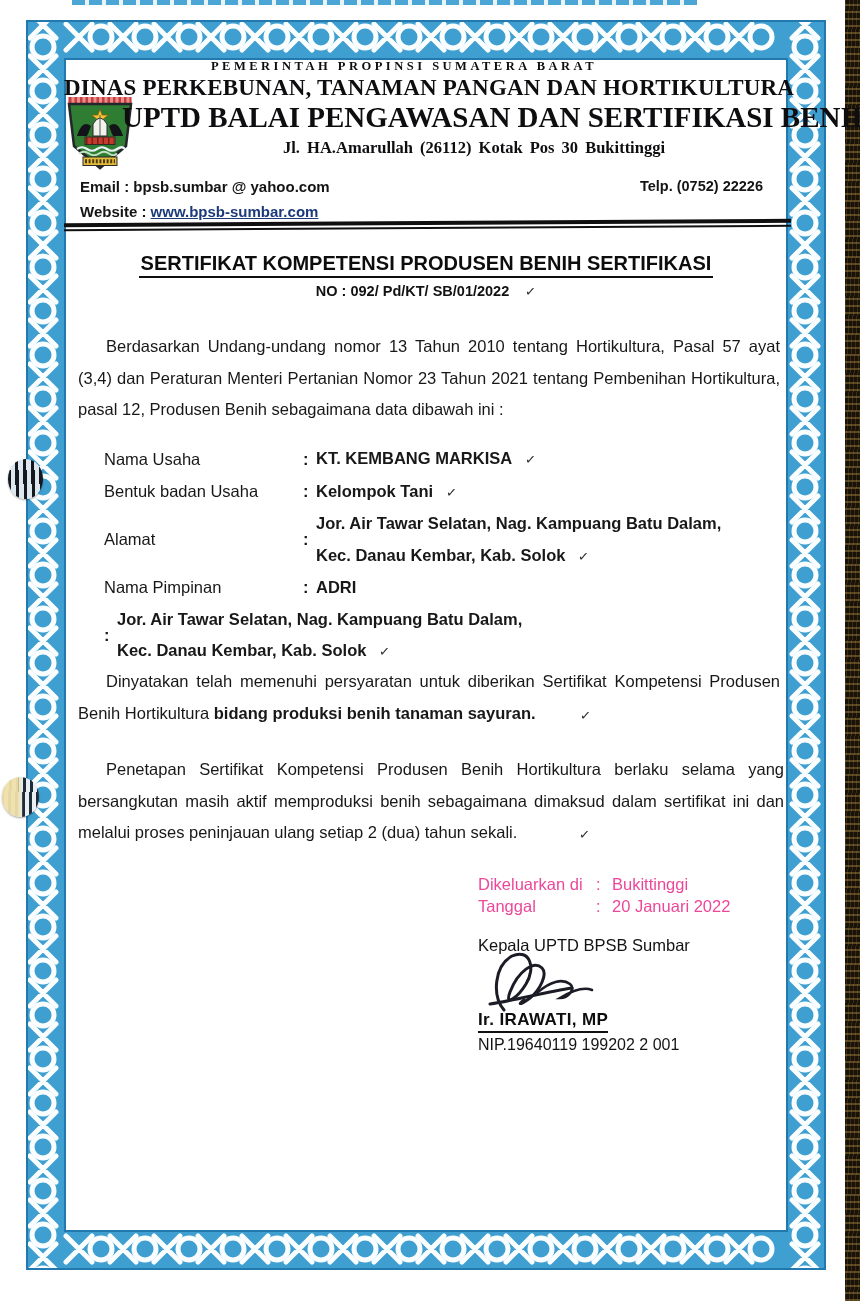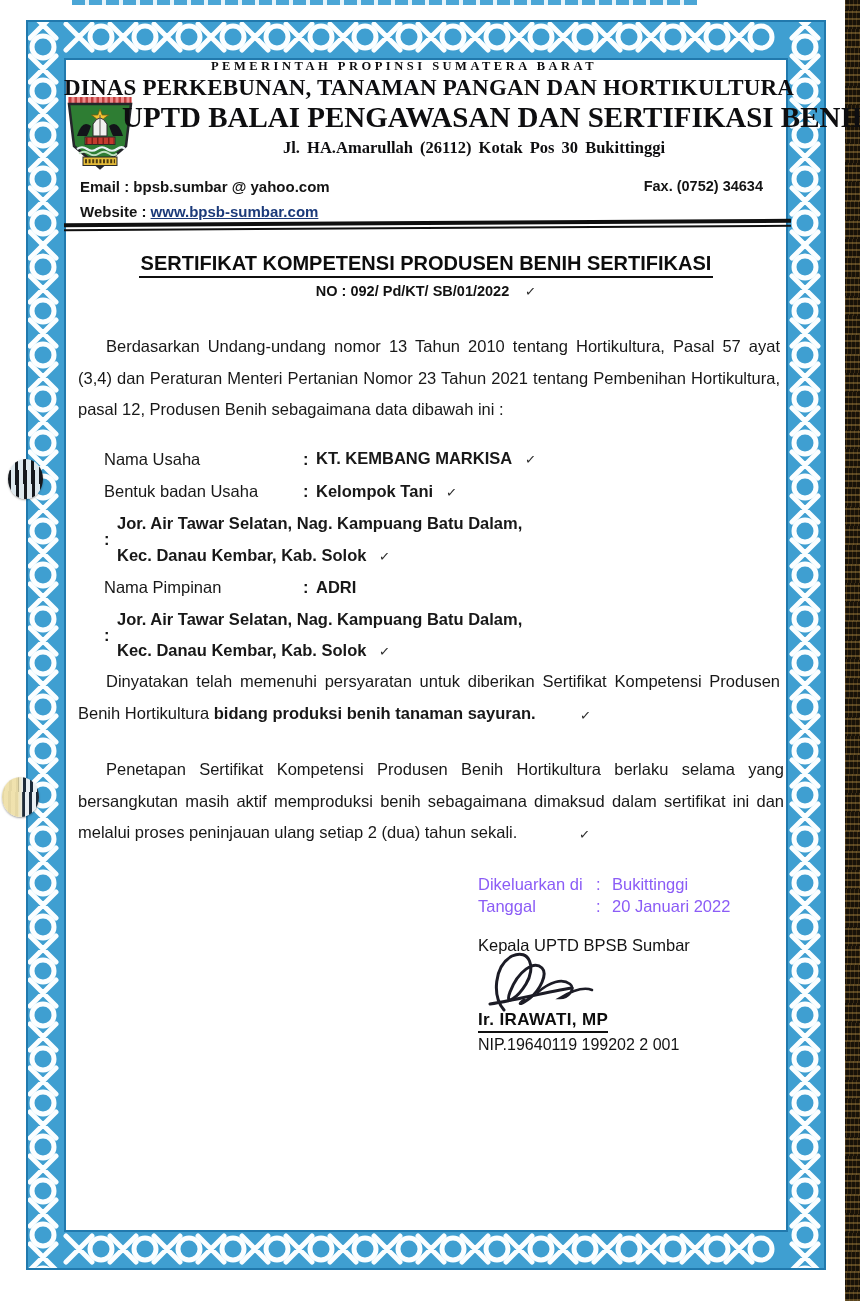--- a/index.html
+++ b/index.html
@@ -60,21 +60,21 @@
   #fields{left:104px;top:443px;width:684px;font-size:16.5px;line-height:31.5px;}
   .frow{display:flex;align-items:center;}
   .flabel{width:199px;flex:none;}
   .fcolon{width:13px;flex:none;font-weight:bold;}
   .fval{width:432px;font-weight:bold;}
 
   .check{display:inline-block;font-size:13px;color:#2c2c2c;transform:rotate(4deg);
          margin-left:16px;font-weight:normal;}
   .fval .check{margin-left:13px;}
 
-  #issue{left:478px;top:874px;font-size:16.5px;line-height:21.5px;color:#8b5cf6;}
+  #issue{left:478px;top:874px;font-size:16.5px;line-height:21.5px;color:#ec4899;}
   .irow{display:flex;}
   .ilabel{width:118px;flex:none;}
   .icolon{width:16px;flex:none;}
   #signer-title{left:478px;top:936px;font-size:16.5px;color:#131313;}
   #signature{left:486px;top:948px;}
   #signer-name{left:478px;top:1010px;font-size:17px;font-weight:bold;letter-spacing:.4px;
     border-bottom:2.5px solid #101010;padding-bottom:1px;color:#0d0d0d;}
   #signer-nip{left:478px;top:1036px;font-size:16px;color:#141414;}
 </style>
 </head>
@@ -211,21 +211,21 @@
   <div class="abs hline" id="dept-line">DINAS PERKEBUNAN, TANAMAN PANGAN DAN HORTIKULTURA</div>
   <div class="abs hline" id="office-line">UPTD BALAI PENGAWASAN DAN SERTIFIKASI BENIH</div>
   <div class="abs hline" id="addr-line">Jl. HA.Amarullah (26112) Kotak Pos 30 Bukittinggi</div>
 
   <div class="abs contact" id="email-line">Email : bpsb.sumbar @ yahoo.com</div>
   <div class="abs contact" id="website-line">
     <span>Website :</span>
     <a href="#">www.bpsb-sumbar.com</a>
   </div>
   <div class="abs contact" id="contact-right">
-    <div>Fax. (0752) 34634</div>
+    <div>Telp. (0752) 22226</div>
   </div>
 
   <div class="abs" id="rule">
     <div class="a"></div>
       <div class="b"></div>
   </div>
 
   <div class="abs" id="title-line">
     <span>SERTIFIKAT KOMPETENSI PRODUSEN BENIH SERTIFIKASI</span>
   </div>
@@ -240,20 +240,21 @@
       <span class="flabel">Nama Usaha</span>
       <span class="fcolon">:</span>
       <span class="fval"><span>KT. KEMBANG MARKISA</span><span class="check">✓</span></span>
     </div>
     <div class="frow">
       <span class="flabel">Bentuk badan Usaha</span>
       <span class="fcolon">:</span>
       <span class="fval"><span>Kelompok Tani</span><span class="check">✓</span></span>
     </div>
     <div class="frow">
+      <span class="flabel">Alamat</span>
       <span class="fcolon">:</span>
       <span class="fval"><span>Jor. Air Tawar Selatan, Nag. Kampuang Batu Dalam, Kec. Danau Kembar, Kab. Solok</span><span class="check">✓</span></span>
     </div>
     <div class="frow">
       <span class="flabel">Nama Pimpinan</span>
       <span class="fcolon">:</span>
       <span class="fval"><span>ADRI</span></span>
     </div>
     <div class="frow">
       <span class="fcolon">:</span>

